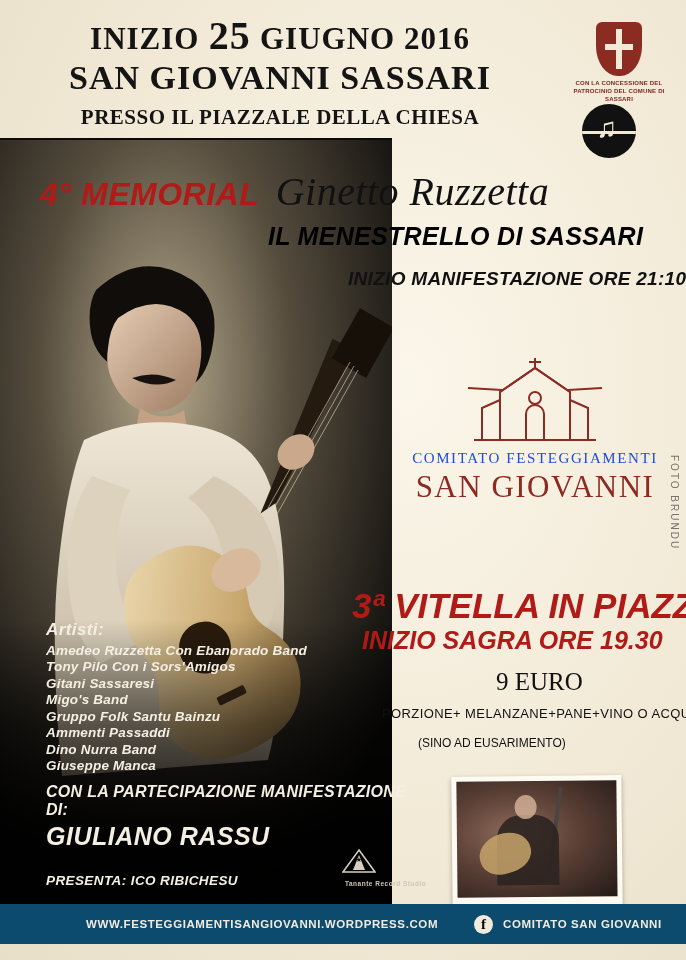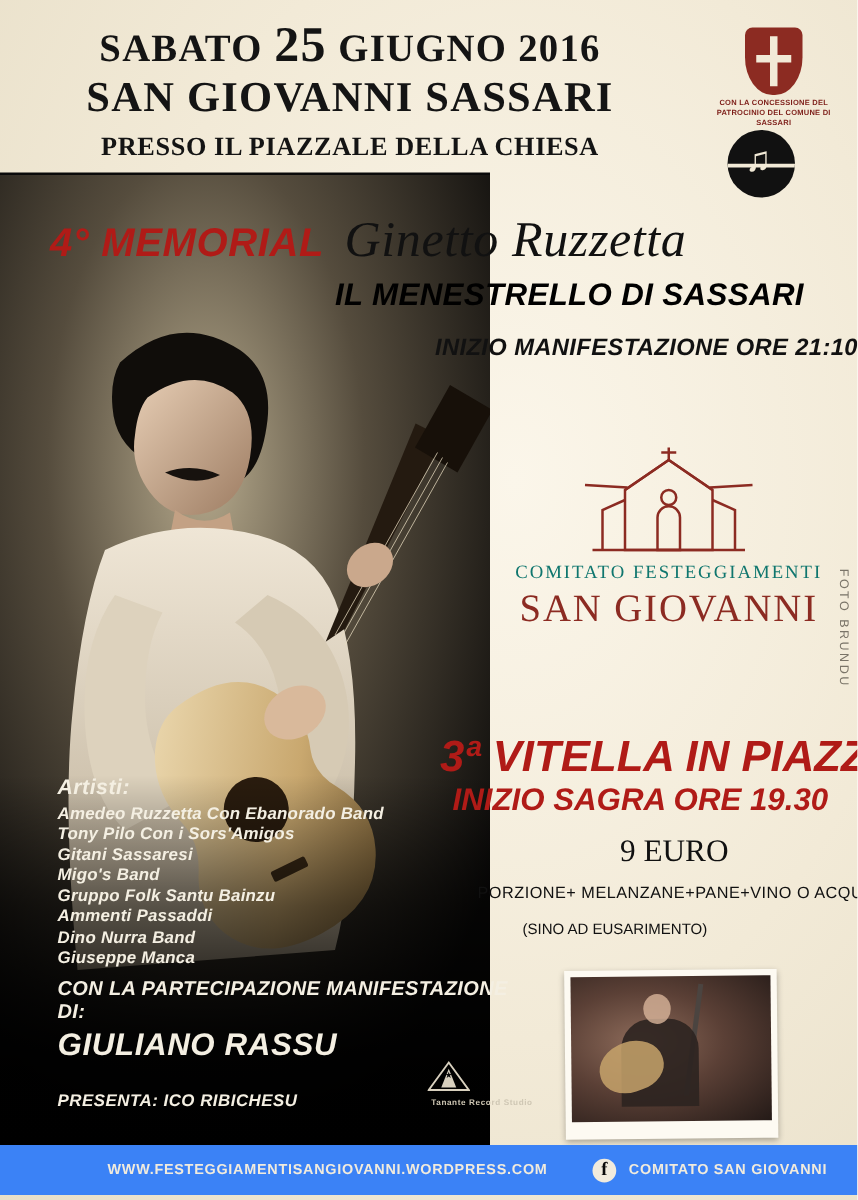--- a/index.html
+++ b/index.html
@@ -214,21 +214,21 @@
     width: 270px;
     z-index: 6;
     text-align: center;
     color: #8c2b22;
   }
   .church-svg { display: block; margin: 0 auto; }
   .committee-1 {
     font-family: "Liberation Serif", serif;
     font-size: 15px;
     letter-spacing: 1.6px;
-    color: #0f766e;
+    color: #1d4ed8;
     margin-top: 6px;
   }
   .committee-2 {
     font-family: "Liberation Serif", serif;
     font-size: 31px;
     letter-spacing: 1.5px;
     color: #8c2b22;
     margin-top: 2px;
   }
   
@@ -418,24 +418,24 @@
     font-weight: bold;
     letter-spacing: 0.5px;
     line-height: 1.25;
     margin-left: 3px;
     color: #cfc7b4;
   }
   
   .footer {
     position: absolute;
     left: 0;
-    bottom: 4px;
+    bottom: 16px;
     width: 686px;
     height: 40px;
-    background: #3b82f6;
+    background: #0c4a6e;
     z-index: 9;
     display: flex;
     align-items: center;
     color: #f1ebdd;
   }
   .footer .site {
     margin-left: 86px;
     font-size: 11.5px;
     font-weight: bold;
     letter-spacing: 0.6px;
@@ -534,21 +534,21 @@
       <ellipse cx="296" cy="312" rx="20" ry="16" fill="#caa88c" transform="rotate(-40 296 312)"></ellipse>
 
       <rect x="0" y="0" width="392" height="780" fill="none"></rect>
     </svg>
     <div class="btm-fade"></div>
   </div>
   <div class="top-rule"></div>
 
   <div class="header">
     <div class="line-date">
-      <span class="smallcaps">SABATO</span>
+      <span class="smallcaps">INIZIO</span>
       <span class="big">25</span>
       <span class="smallcaps">GIUGNO 2016</span>
     </div>
     <div class="line-place">SAN GIOVANNI SASSARI</div>
     <div class="line-sub">PRESSO IL PIAZZALE DELLA CHIESA</div>
   </div>
 
   <div class="crest crest-1">
     <div class="shield"></div>
     <div class="cap">CON LA CONCESSIONE DEL PATROCINIO DEL COMUNE DI SASSARI</div>

